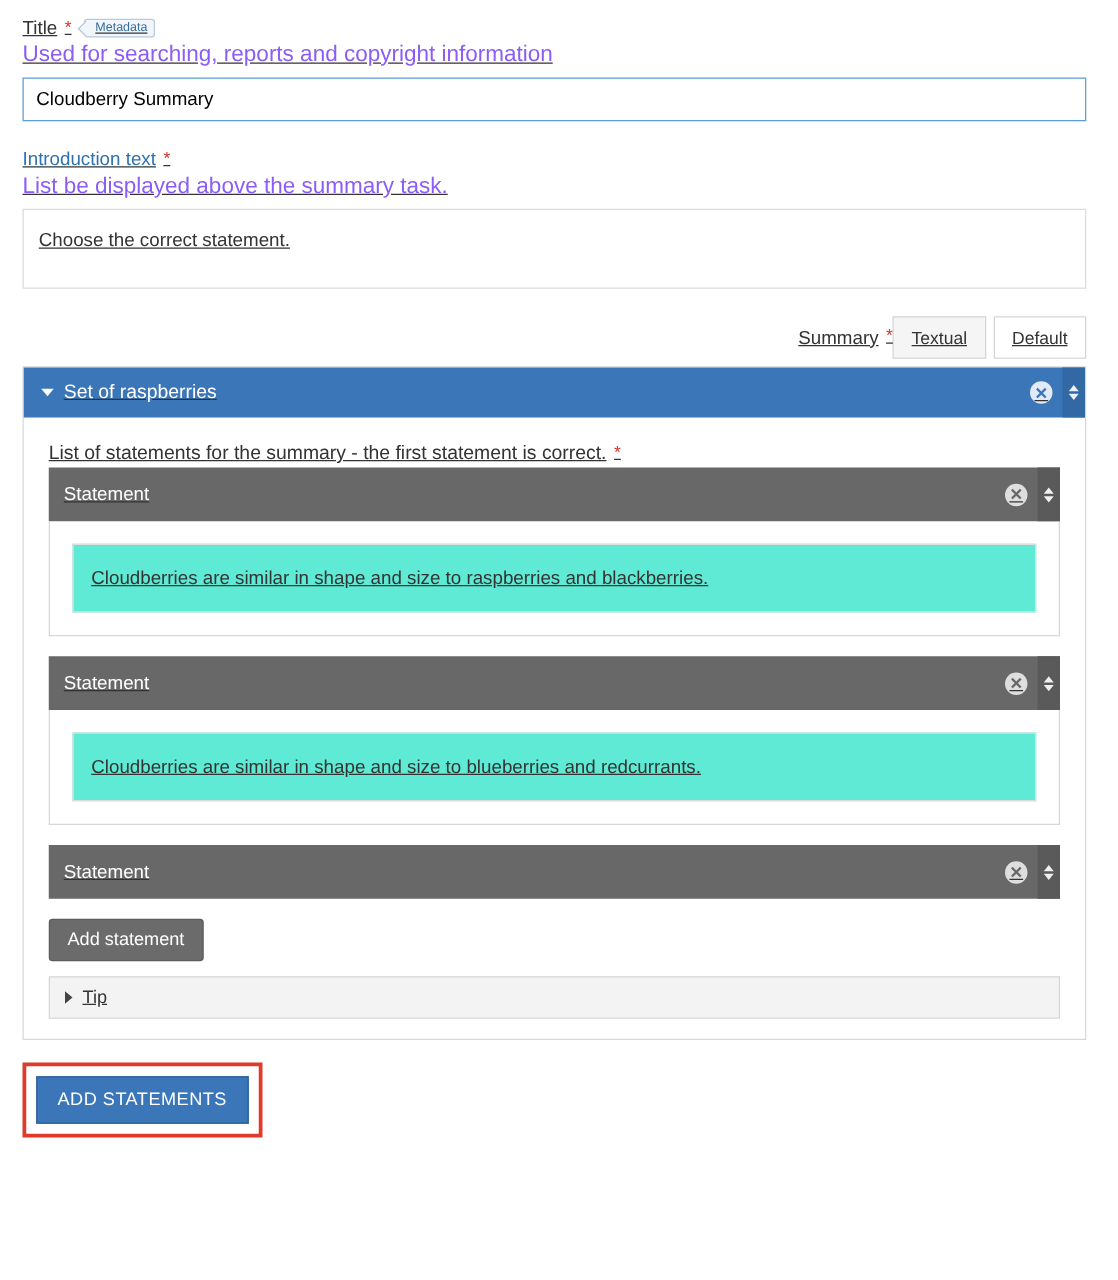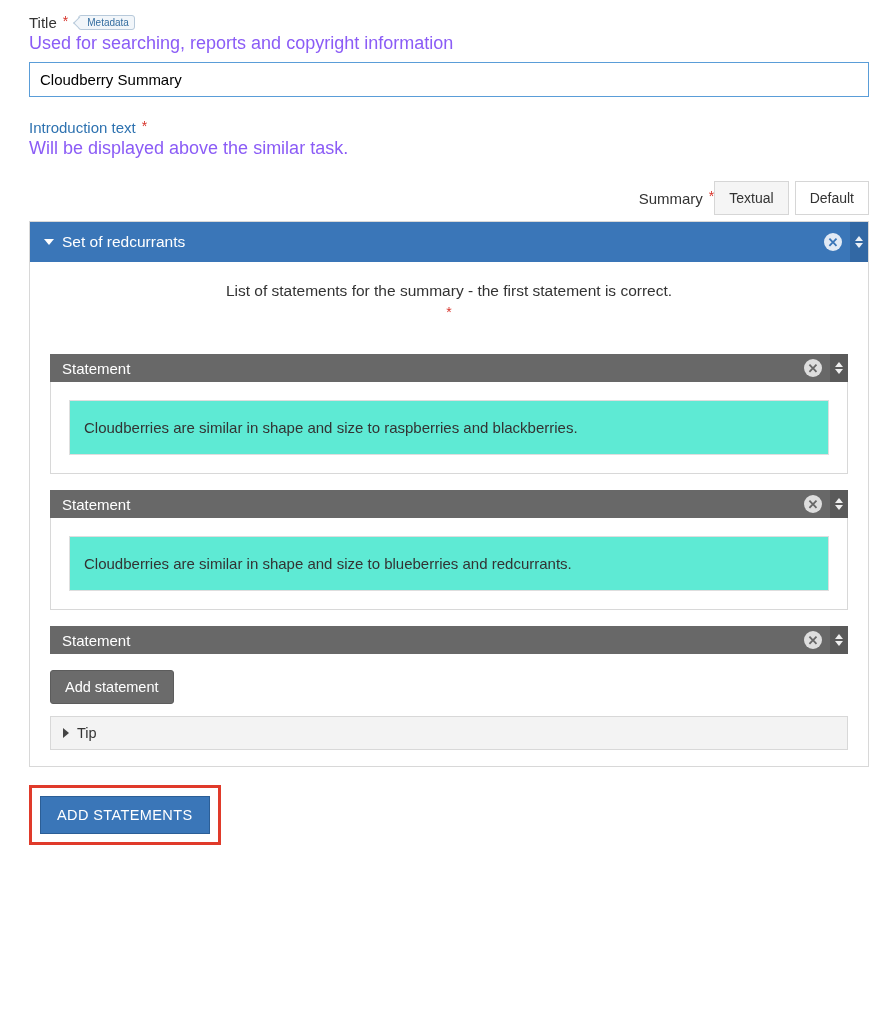--- a/index.html
+++ b/index.html
@@ -5,21 +5,21 @@
   * { box-sizing: border-box; }
   body {
     margin: 0;
     padding: 0;
     font-family: -apple-system, BlinkMacSystemFont, "Segoe UI", Arial, sans-serif;
     font-size: 14px;
     color: #333;
     background: #fff;
     width: 894px;
   }
-  .page { padding: 14px 25px 20px 29px; }
+  .page { padding: 14px 25px 20px 18px; text-decoration: underline; }
   .field-block { margin-bottom: 22px; }
   .label-row { display: flex; align-items: center; gap: 6px; margin-bottom: 2px; }
   .field-label { font-size: 15px; color: #333; }
   .field-label.link { color: #2e72b0; }
   .required { color: #d6332a; font-size: 14px; position: relative; top: -2px; }
   .badge {
     display: inline-flex; align-items: center;
     font-size: 10px; color: #356ea0;
     border: 1px solid #b7c9da; border-radius: 3px;
     padding: 1px 5px 1px 8px; background: #f2f6fa;
@@ -71,25 +71,25 @@
     width: 18px; background: #3268a4; display: flex; flex-direction: column;
     align-items: center; justify-content: center; gap: 2px;
   }
   .sort-col.gray { background: #5a5a5a; }
   .chev {
     width: 0; height: 0; border-left: 4px solid transparent; border-right: 4px solid transparent; cursor:pointer;
   }
   .chev.up { border-bottom: 5px solid rgba(255,255,255,0.9); }
   .chev.down { border-top: 5px solid rgba(255,255,255,0.9); }
   .panel-body { padding: 20px 20px 16px 20px; }
-  .list-label { font-size: 15.5px; color: #333; margin-bottom: 32px; display:flex; align-items:center; gap:6px;flex-direction:column;}
+  .list-label { font-size: 15.5px; color: #333; margin-bottom: 2px; display:flex; align-items:center; gap:6px;}
   .stmt { margin-bottom: 16px; }
   .stmt-bar {
     display: flex; align-items: center; justify-content: space-between;
-    background: #686868; color: #fff; height: 28px; padding-left: 12px;
+    background: #686868; color: #fff; height: 43px; padding-left: 12px;
     font-size: 15px;
   }
   .stmt-bar .bar-right .close-circ { background: rgba(255,255,255,0.78); color: #686868; }
   .stmt-body { padding: 18px 18px 18px 18px; border: 1px solid #d8d8d8; border-top: none;}
   .stmt-text {
     border: 1px solid #dedede; padding: 18px 14px; font-size: 15px; background:#5eead4;
   }
   .btn-gray {
     display: inline-block; background: #6b6b6b; color: #fff; border: 1px solid #5c5c5c;
     padding: 8px 14px; font-size: 14.5px; border-radius: 3px; cursor: pointer;
@@ -127,41 +127,42 @@
     <div class="field-desc">Used for searching, reports and copyright information</div>
     <input class="text-input" type="text" value="Cloudberry Summary" style="">
   </div>
 
   
   <div class="field-block">
     <div class="label-row">
       <span class="field-label link">Introduction text</span>
       <span class="required">*</span>
     </div>
-    <div class="field-desc">Will be displayed above the similar task.</div>
+    <div class="field-desc">List be displayed above the summary task.</div>
+    <div class="rich-box">Choose the correct statement.</div>
   </div>
 
   
   <div class="summary-head">
     <div class="label-row" style="margin:0;">
       <span class="field-label">Summary</span>
       <span class="required">*</span>
     </div>
     <div class="tabs">
       <div class="tab">Textual</div>
       <div class="tab active">Default</div>
     </div>
   </div>
 
   
   <div class="outer-panel">
     <div class="panel-bar">
       <div class="left">
         <span class="arrow-down"></span>
-        <span>Set of redcurrants</span>
+        <span>Set of raspberries</span>
       </div>
       <div class="bar-right">
         <span class="close-circ">✕</span>
         <div class="sort-col">
           <span class="chev up"></span>
           <span class="chev down"></span>
         </div>
       </div>
     </div>
 

